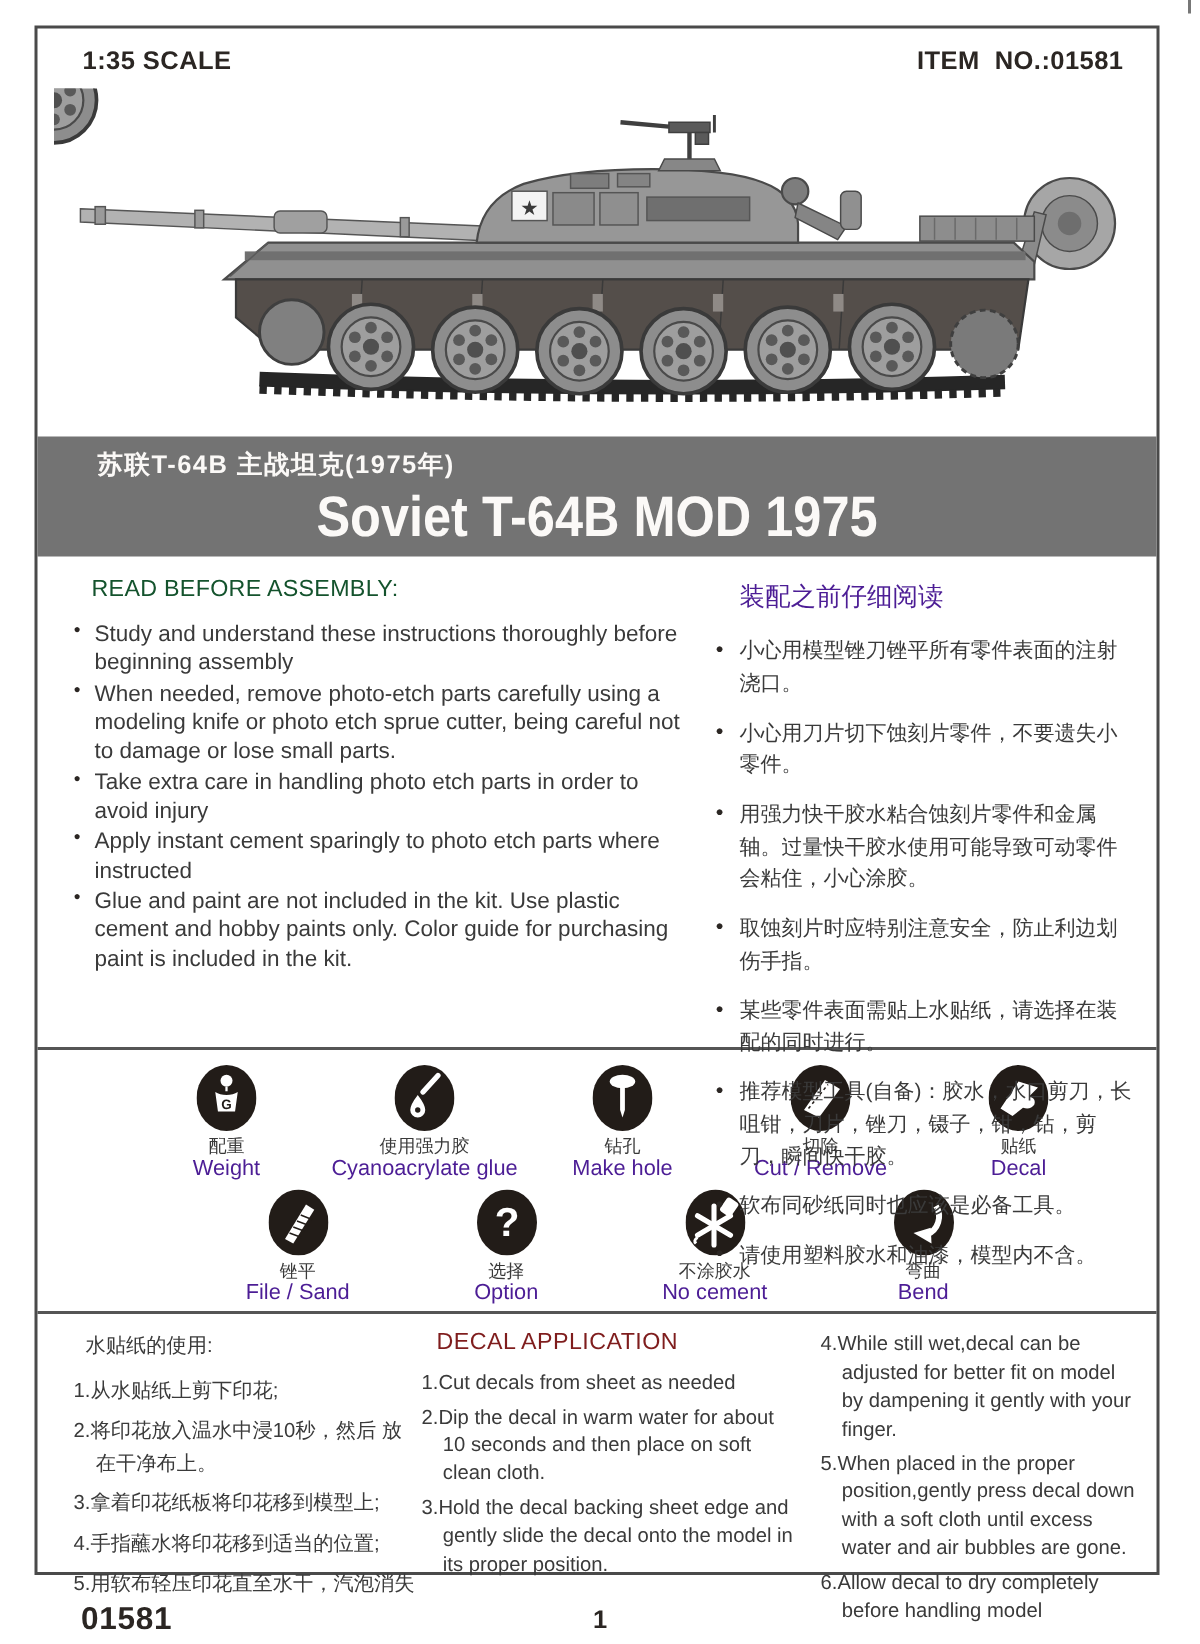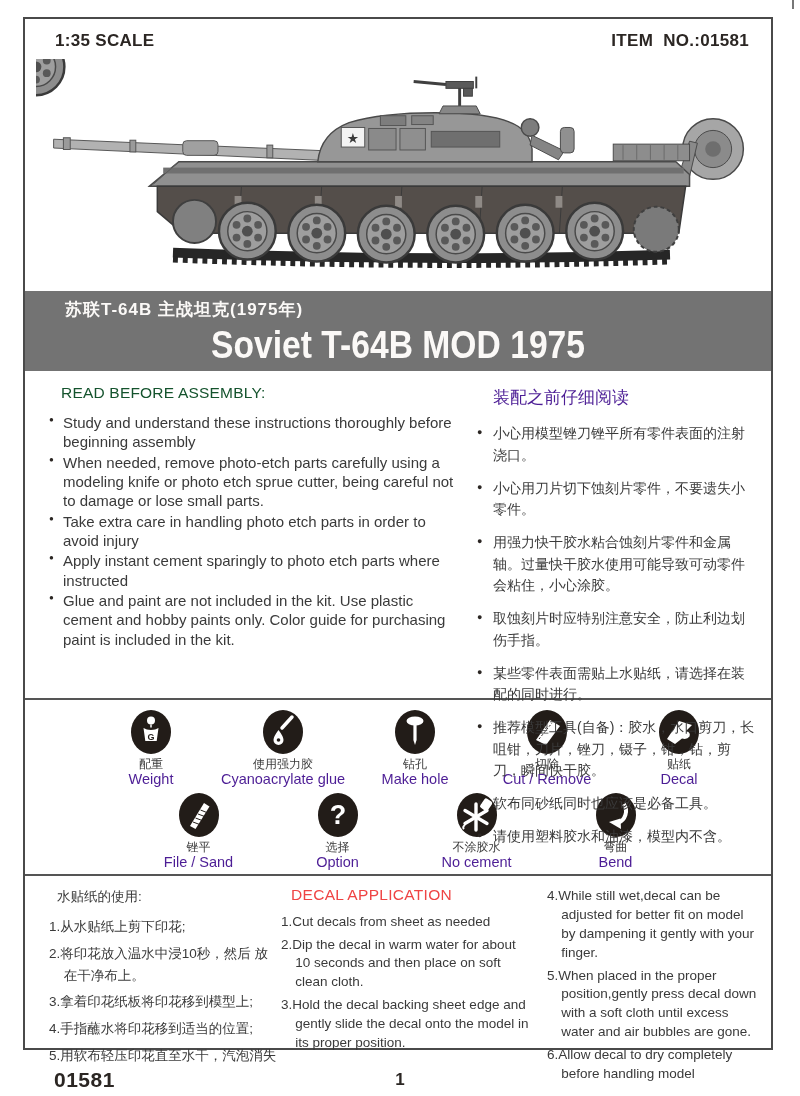--- a/index.html
+++ b/index.html
@@ -42,21 +42,21 @@
   .icon-circle{width:40px;height:44px;}
   .icon-lab-cn{font-size:12px;color:#3a3a3a;margin-top:3px;line-height:1.2;}
   .icon-lab-en{font-size:14.5px;color:#4c1d95;line-height:1.2;}
 
   
   .decal{display:flex;height:158px;box-sizing:border-box;padding:8px 10px 0 24px;}
   .d-cn{width:232px;font-size:13.5px;line-height:1.62;}
   .d-cn h4{font-size:13.5px;font-weight:normal;margin:2px 0 8px 8px;}
   .d-cn .ditem{padding-left:1.1em;text-indent:-1.1em;margin-bottom:5px;}
   .d-en1{width:252px;font-size:13.5px;line-height:1.4;padding-right:6px;}
-  .d-en1 h4{font-size:15.5px;font-weight:normal;letter-spacing:.3px;margin:0 0 7px 10px;color:#ef4444;}
+  .d-en1 h4{font-size:15.5px;font-weight:normal;letter-spacing:.3px;margin:0 0 7px 10px;color:#7f1d1d;}
   .d-en1 .ditem,.d-en2 .ditem{padding-left:1.05em;text-indent:-1.05em;margin-bottom:4px;}
   .d-en2{flex:1;font-size:13.5px;line-height:1.4;padding-top:3px;padding-left:8px;}
 
   
   .foot-item{position:absolute;left:54px;top:1068px;font-size:21px;font-weight:bold;color:#2b2623;letter-spacing:.5px;}
   .foot-page{position:absolute;left:50%;transform:translateX(-50%);top:1070px;font-size:17px;font-weight:bold;color:#2b2623;}
 </style>
 </head>
 <body>
 

